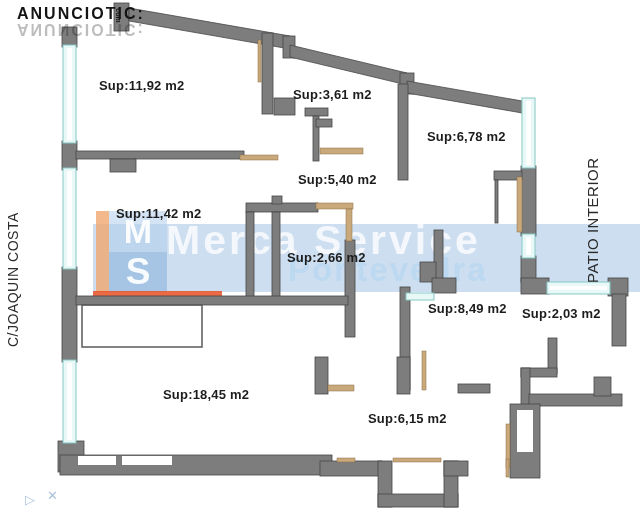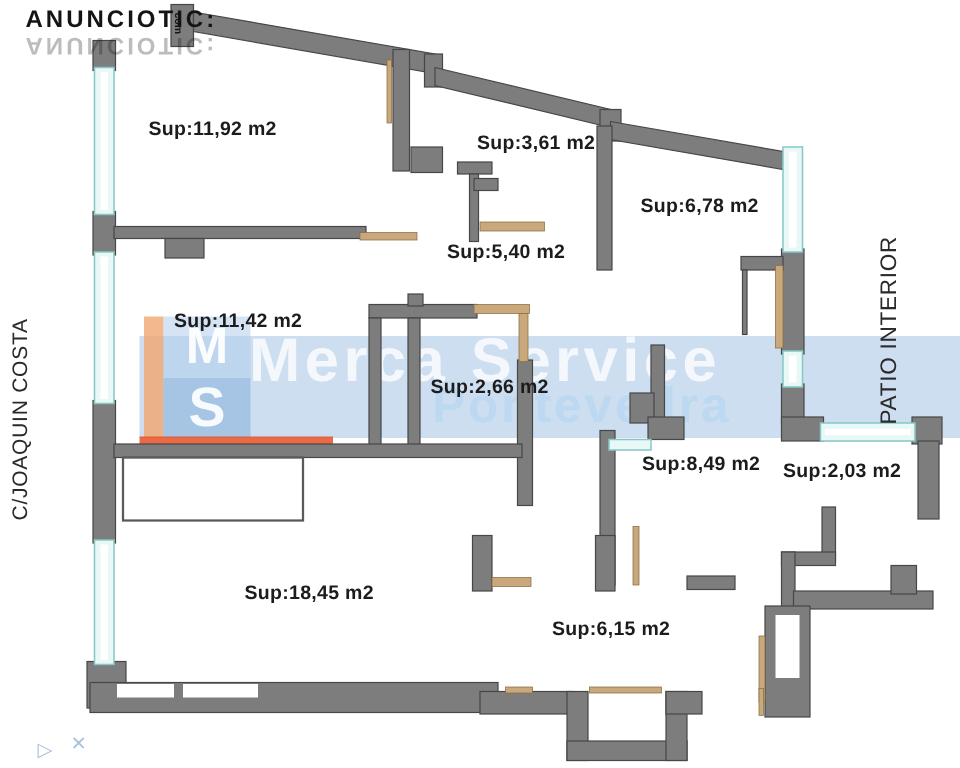--- a/index.html
+++ b/index.html
@@ -163,23 +163,23 @@
       <rect x="422" y="351" width="4" height="39"></rect>
       <rect x="328" y="385" width="26" height="6"></rect>
       <rect x="337" y="458" width="18" height="4"></rect>
       <rect x="393" y="458" width="48" height="4"></rect>
       <rect x="506" y="424" width="4" height="44"></rect>
       <rect x="506" y="459" width="3" height="18"></rect>
     </g>
   </svg>
 
   <div class="room-label" style="left:99px;top:78px">Sup:11,92 m2</div>
-  <div class="room-label" style="left:318px;top:87px">Sup:3,61 m2</div>
+  <div class="room-label" style="left:293px;top:87px">Sup:3,61 m2</div>
   <div class="room-label" style="left:427px;top:129px">Sup:6,78 m2</div>
-  <div class="room-label" style="left:298px;top:160px">Sup:5,40 m2</div>
+  <div class="room-label" style="left:298px;top:172px">Sup:5,40 m2</div>
   <div class="room-label" style="left:116px;top:206px">Sup:11,42 m2</div>
   <div class="room-label" style="left:287px;top:250px">Sup:2,66 m2</div>
   <div class="room-label" style="left:428px;top:301px">Sup:8,49 m2</div>
   <div class="room-label" style="left:522px;top:306px">Sup:2,03 m2</div>
   <div class="room-label" style="left:163px;top:387px">Sup:18,45 m2</div>
   <div class="room-label" style="left:368px;top:411px">Sup:6,15 m2</div>
 
   <div class="logo">ANUNCIOTIC:</div>
   <div class="logo-reflect">ANUNCIOTIC:</div>
   <div class="logo-com">com</div>

